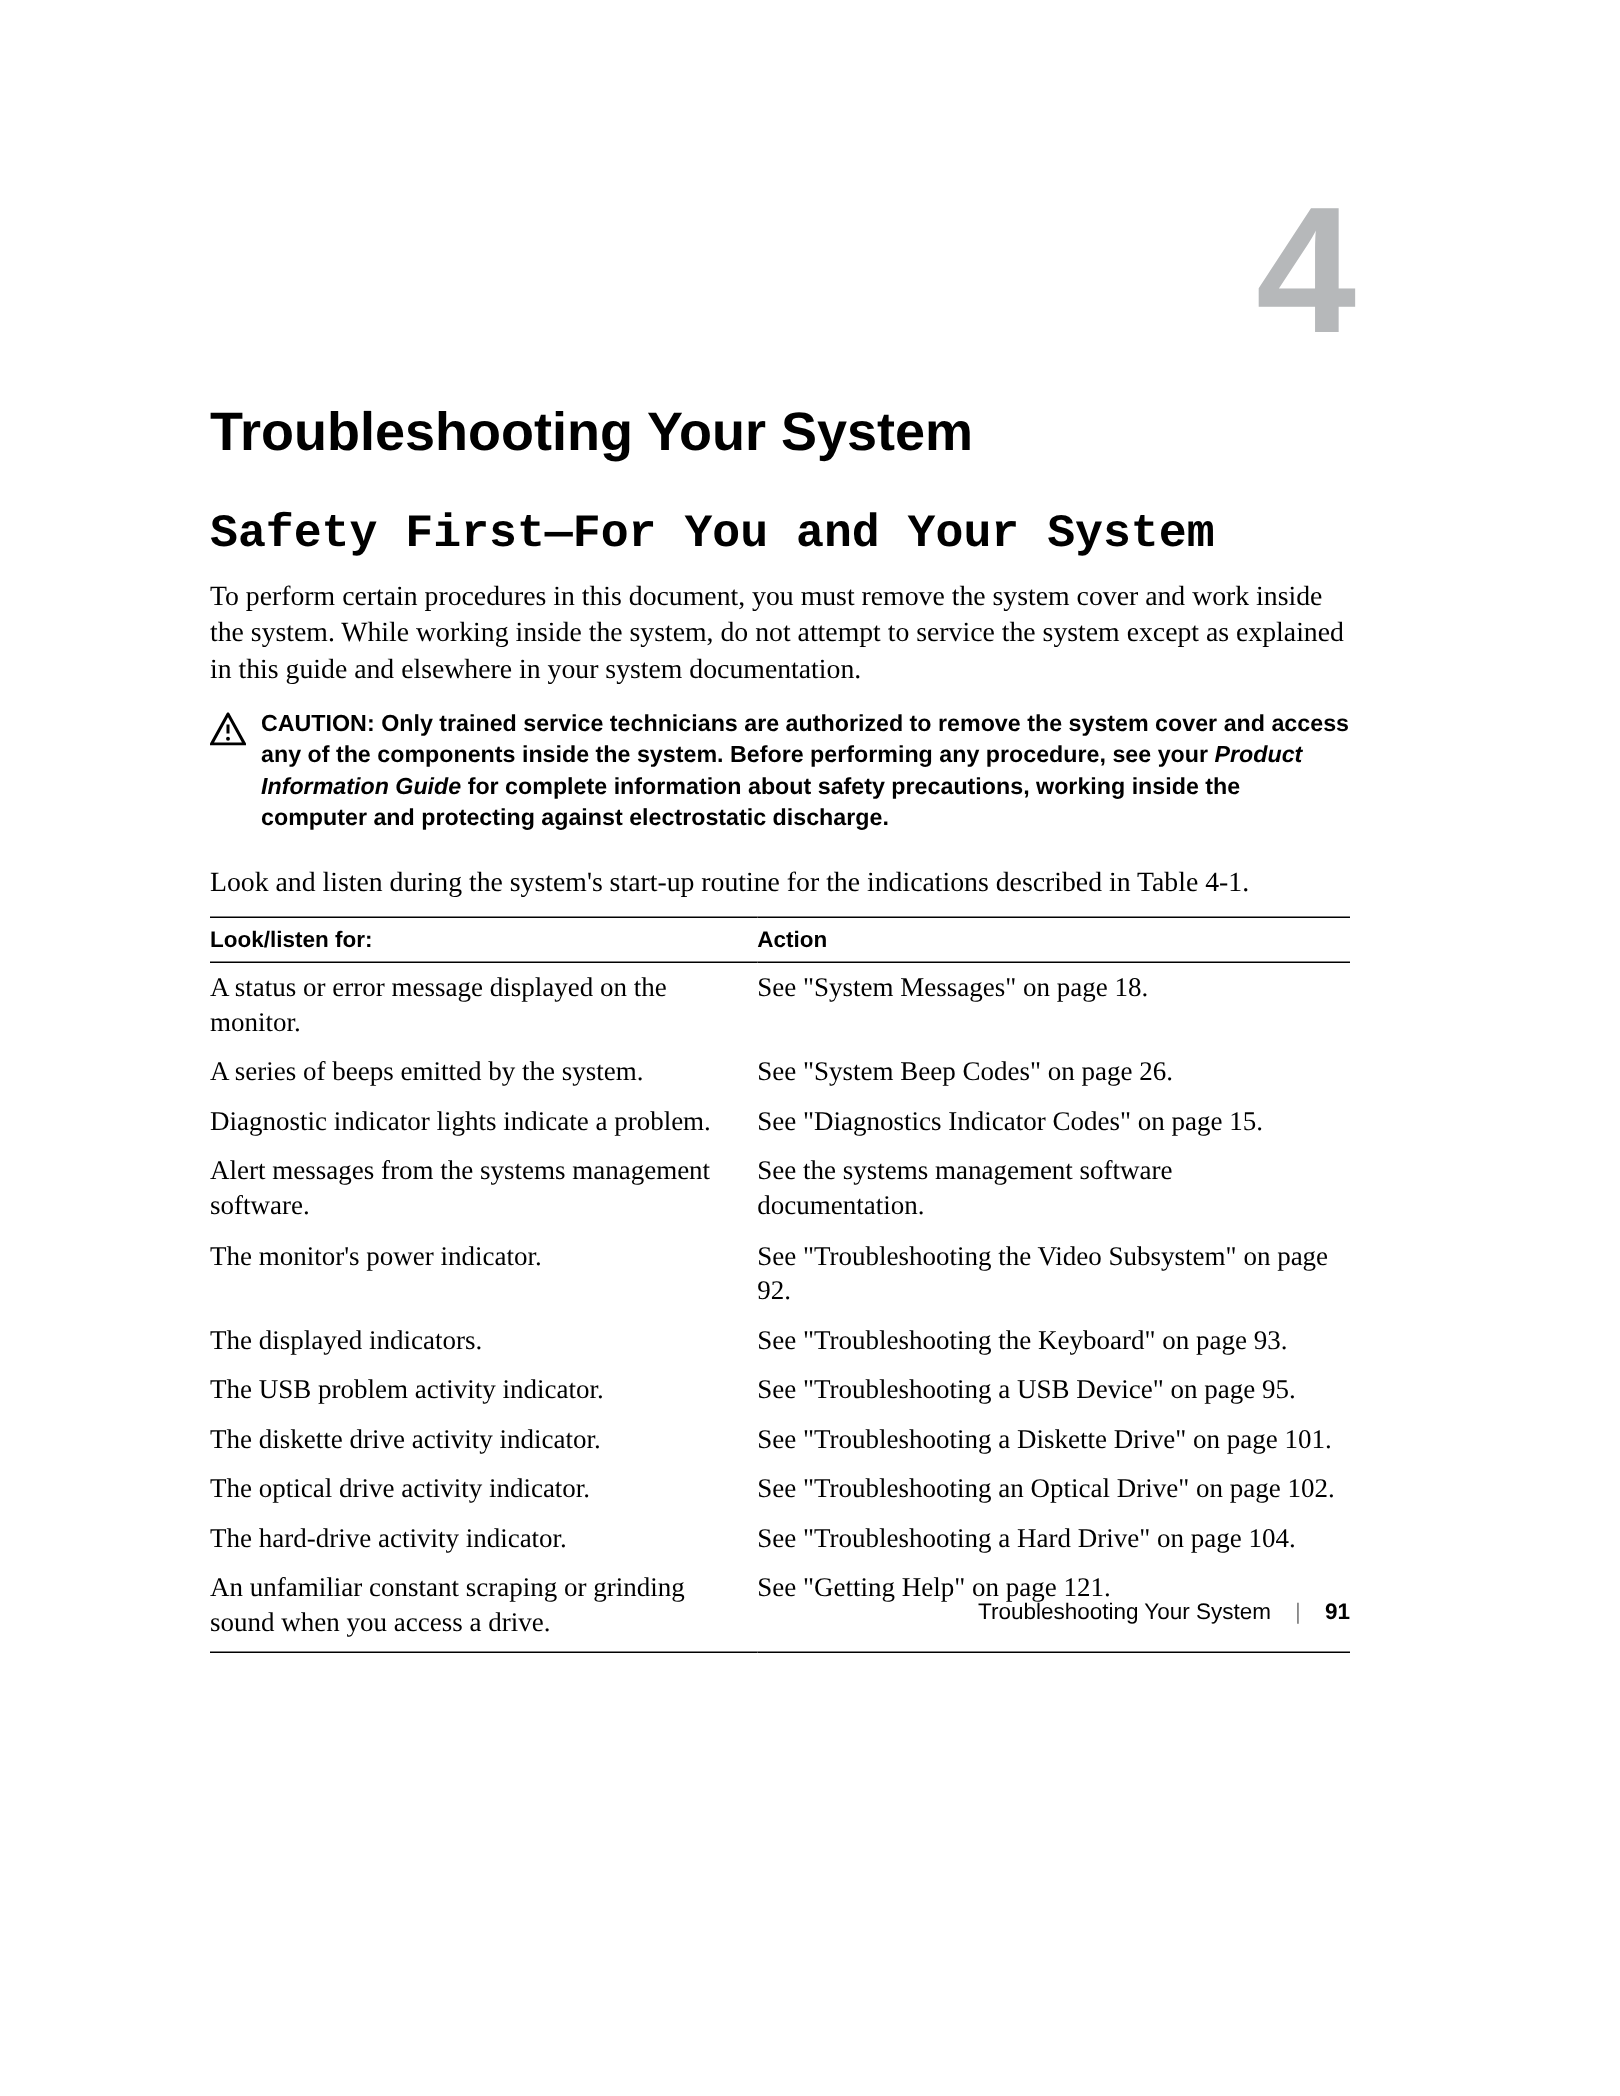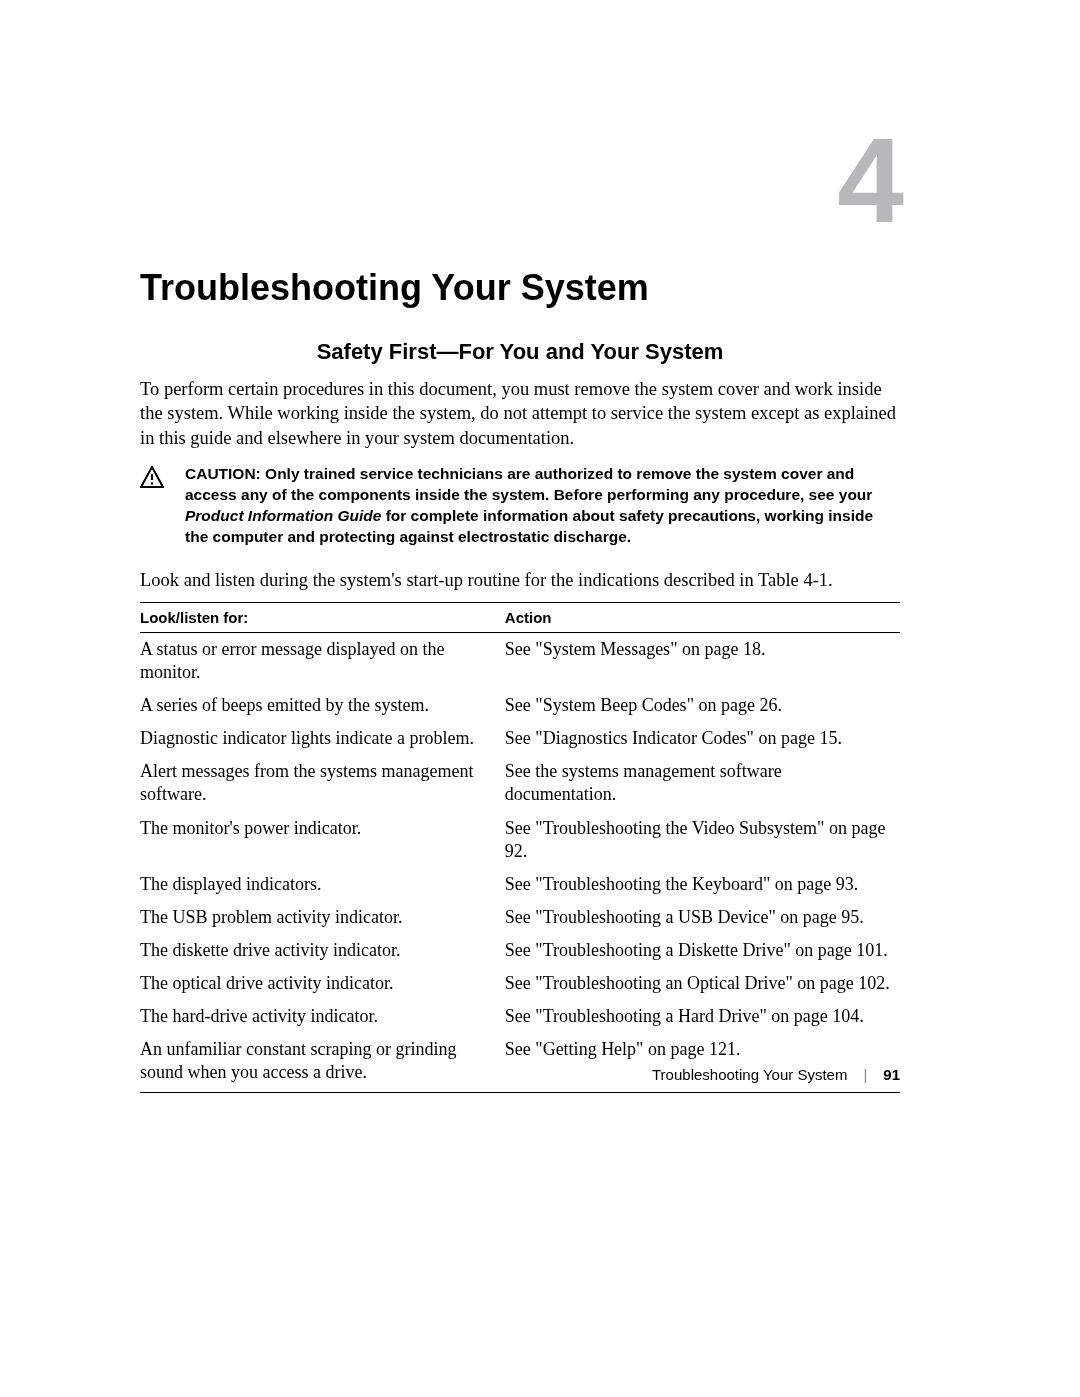--- a/index.html
+++ b/index.html
@@ -31,36 +31,35 @@
     letter-spacing: -4px;
   }
   .chapter-title {
     font-family: Arial, Helvetica, sans-serif;
     font-weight: 700;
     font-size: 36px;
     margin-top: 267px;
     margin-bottom: 30px;
   }
   .section-title {
-    font-family: Liberation Sans, sans-serif;
-    font-weight: 700;
-    font-size: 22px;
+    font-family: Liberation Mono, monospace;
+    font-weight: 700;
+    font-size: 31px;
     margin-top: 26px;
     margin-bottom: 12px;
-    text-align: center;
   }
   .body-text {
     font-size: 18.5px;
     line-height: 1.32;
     margin: 0 0 10px 0;
   }
   .caution-block {
     display: flex;
     align-items: flex-start;
-    gap: 21px;
+    gap: 10px;
     margin-top: 14px;
     margin-bottom: 20px;
   }
   .caution-icon svg {
     width: 24px;
     height: 22px;
     flex-shrink: 0;
     margin-top: 2px;
   }
   .caution-text {

